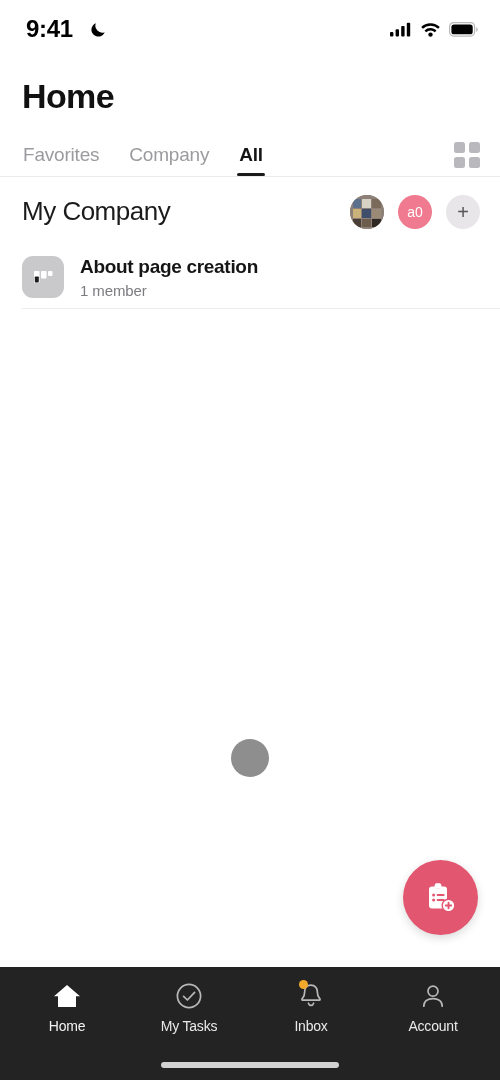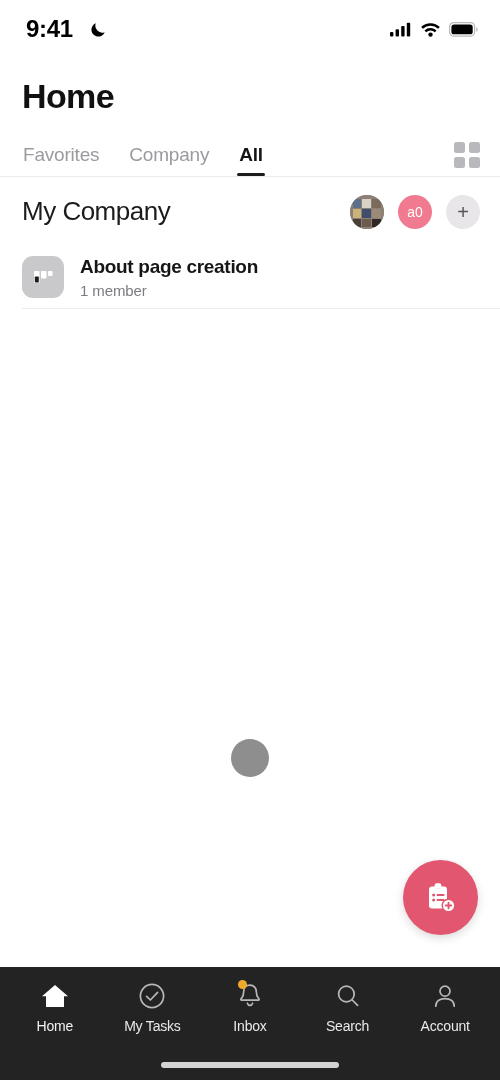--- a/index.html
+++ b/index.html
@@ -279,29 +279,20 @@
       <div class="nav-icon">
         <svg width="26" height="28" viewBox="0 0 26 28">
           <path d="M13 3.2c-4 0-6.3 2.8-6.3 6.4 0 4.8-1.7 6-2.6 7.2-.4.6 0 1.4.8 1.4h16.2c.8 0 1.2-.8.8-1.4-.9-1.2-2.6-2.4-2.6-7.2 0-3.6-2.3-6.4-6.3-6.4z" fill="none" stroke="#b8b8b8" stroke-width="1.7" stroke-linejoin="round"></path>
           <path d="M10.4 21.2c.4 1.3 1.4 2.1 2.6 2.1s2.2-.8 2.6-2.1" fill="none" stroke="#b8b8b8" stroke-width="1.7" stroke-linecap="round"></path>
         </svg>
         <span class="badge-dot"></span>
       </div>
       <div class="nav-label">Inbox</div>
     </div>
 
-    <div class="nav-item inactive">
-      <div class="nav-icon">
-        <svg width="28" height="28" viewBox="0 0 28 28">
-          <circle cx="12.4" cy="12" r="7.8" fill="none" stroke="#b8b8b8" stroke-width="1.7"></circle>
-          <path d="M18.2 18 L23.6 23.4" fill="none" stroke="#b8b8b8" stroke-width="1.7" stroke-linecap="round"></path>
-        </svg>
-      </div>
-      <div class="nav-label">Search</div>
-    </div>
 
     <div class="nav-item inactive">
       <div class="nav-icon">
         <svg width="28" height="28" viewBox="0 0 28 28">
           <circle cx="14" cy="9.2" r="5" fill="none" stroke="#b8b8b8" stroke-width="1.7"></circle>
           <path d="M4.8 24.2c0-5.1 4.1-7.6 9.2-7.6s9.2 2.5 9.2 7.6" fill="none" stroke="#b8b8b8" stroke-width="1.7" stroke-linecap="round"></path>
         </svg>
       </div>
       <div class="nav-label">Account</div>
     </div>

